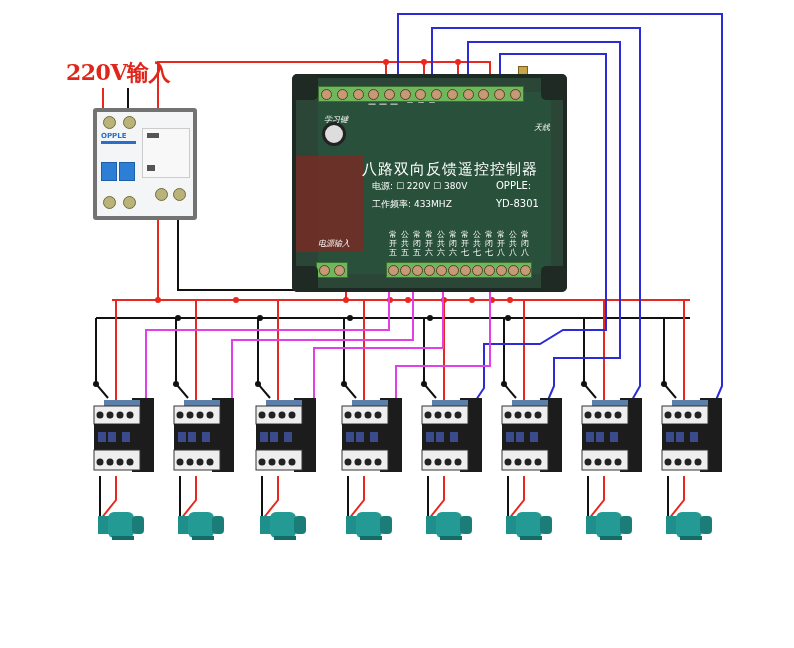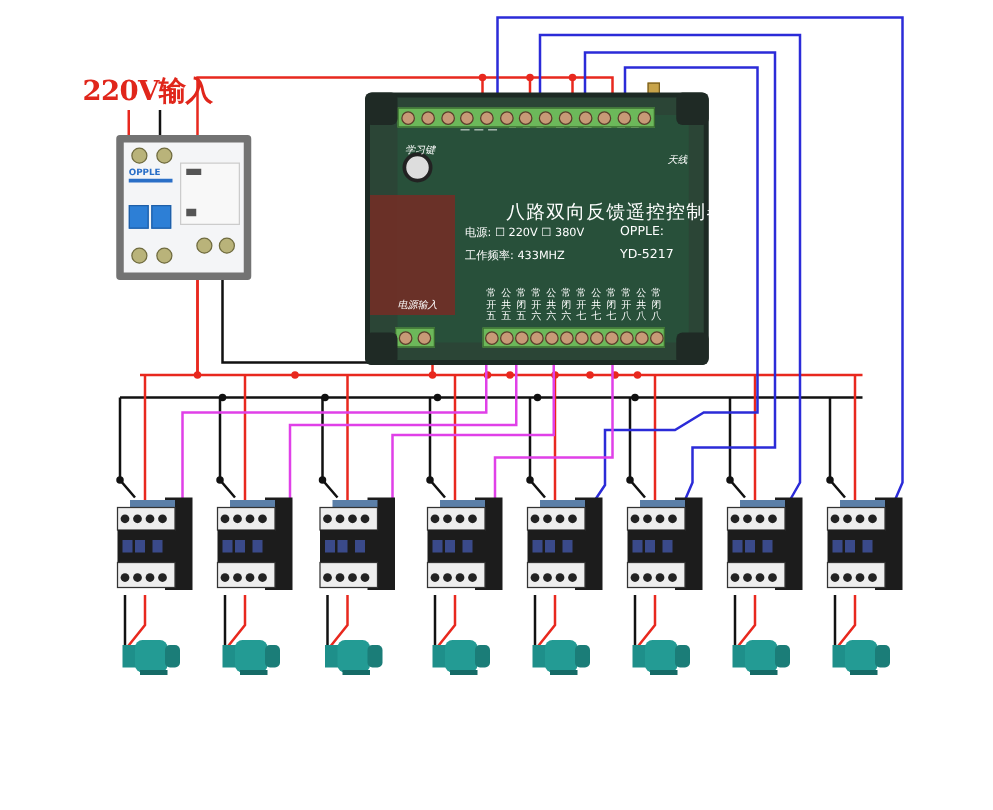--- a/index.html
+++ b/index.html
@@ -1,34 +1,34 @@
 <!DOCTYPE html>
 <html><head>
 <meta charset="utf-8">
 <style>
   html,body{margin:0;padding:0;background:#fff;}
   body{width:794px;height:648px;position:relative;overflow:hidden;font-family:"DejaVu Sans",sans-serif;}
   #wires{position:absolute;left:0;top:0;width:794px;height:648px;}
   .title220{position:absolute;left:66px;top:58px;color:#e0261b;font:bold 22px "DejaVu Serif",serif;letter-spacing:-0.5px;}
-  .breaker{position:absolute;left:93px;top:108px;width:96px;height:104px;background:#f4f5f7;border:6px solid #737373;border-radius:3px;}
+  .breaker{position:absolute;left:93px;top:108px;width:96px;height:104px;background:#f4f5f7;border:4px solid #737373;border-radius:3px;}
   .breaker .screw{position:absolute;width:11px;height:11px;border-radius:50%;background:#b9b37a;border:1px solid #6f6b3f;}
   .breaker .brand{position:absolute;left:4px;top:20px;font-size:7px;color:#2a6fc7;font-weight:bold;}
   .breaker .strip{position:absolute;left:4px;top:29px;width:35px;height:3px;background:#2a6fc7;}
   .breaker .lever{position:absolute;top:50px;width:14px;height:17px;background:#2d7fd6;border:1px solid #1f5fa8;}
   .breaker .panel{position:absolute;left:45px;top:16px;width:46px;height:48px;border:1px solid #ccc;background:#f8f8f8;}
   .breaker .panel .dark{position:absolute;left:4px;top:4px;width:12px;height:5px;background:#555;}
   .breaker .panel .dark2{position:absolute;left:4px;top:36px;width:8px;height:6px;background:#555;}
   .board{position:absolute;left:292px;top:74px;width:275px;height:218px;background:#2b4536;border-radius:6px;border:4px solid #1d2a24;box-sizing:border-box;}
   .board .pcb{position:absolute;left:22px;top:14px;right:12px;bottom:14px;background:#28503a;}
   .board .transformer{position:absolute;left:0px;top:78px;width:68px;height:96px;background:#6e2f27;opacity:.95;}
   .board .cap{position:absolute;left:26px;top:44px;width:18px;height:18px;border-radius:50%;background:#ddd;border:3px solid #222;}
   .term{position:absolute;height:14px;background:#6cb85a;border:1px solid #3b6e30;display:flex;align-items:center;justify-content:space-around;}
   .term span{width:9px;height:9px;border-radius:50%;background:#c79a77;border:1px solid #5a3d2a;}
   .lbl{position:absolute;color:#fff;font-size:9px;font-style:italic;}
-  .board-title{position:absolute;left:66px;top:82px;color:#fff;font-size:15px;letter-spacing:1px;white-space:nowrap;margin-left:43px;}
+  .board-title{position:absolute;left:66px;top:82px;color:#fff;font-size:15px;letter-spacing:1px;white-space:nowrap;}
   .spec{position:absolute;color:#fff;font-size:9px;white-space:nowrap;}
   .chan{position:absolute;color:#fff;font-size:8px;line-height:9px;width:10px;text-align:center;}
   .chan.rot{writing-mode:vertical-rl;transform:rotate(180deg);line-height:10px;}
   .contactor{position:absolute;width:64px;height:82px;}
   .motor{position:absolute;width:56px;height:34px;}
   .antenna{position:absolute;left:518px;top:66px;width:8px;height:22px;background:#c8a44a;border:1px solid #7a5f1f;}
   .foot{position:absolute;width:26px;height:26px;background:#1f2a25;border-radius:5px;}
 </style>
 </head>
 <body>
@@ -141,21 +141,21 @@
   <div class="lbl" style="left:22px;top:160px;font-size:8px">电源输入</div>
   <div class="lbl" style="left:238px;top:44px;font-size:8px">天线</div>
   <div class="board-title">八路双向反馈遥控控制器</div>
   <div class="spec" style="left:76px;top:102px">
     <span>电源:</span> ☐ <span>220V</span> ☐ <span>380V</span>
   </div>
   <div class="spec" style="left:200px;top:102px;font-size:10px">OPPLE:</div>
   <div class="spec" style="left:76px;top:120px">
     <span>工作频率:</span> <span>433MHZ</span>
   </div>
-  <div class="spec" style="left:200px;top:120px;font-size:10px">YD-5217</div>
+  <div class="spec" style="left:200px;top:120px;font-size:10px">YD-8301</div>
   <div id="topChans">
       <div class="chan rot" style="left: 72px; top: 30px;">常闭一</div>
       <div class="chan rot" style="left: 83px; top: 30px;">公共一</div>
       <div class="chan rot" style="left: 94px; top: 30px;">常开一</div>
       <div class="chan rot" style="left: 110px; top: 30px;">常闭二</div>
       <div class="chan rot" style="left: 121px; top: 30px;">公共二</div>
       <div class="chan rot" style="left: 132px; top: 30px;">常开二</div>
       <div class="chan rot" style="left: 148px; top: 30px;">常闭三</div>
       <div class="chan rot" style="left: 159px; top: 30px;">公共三</div>
       <div class="chan rot" style="left: 170px; top: 30px;">常开三</div>

